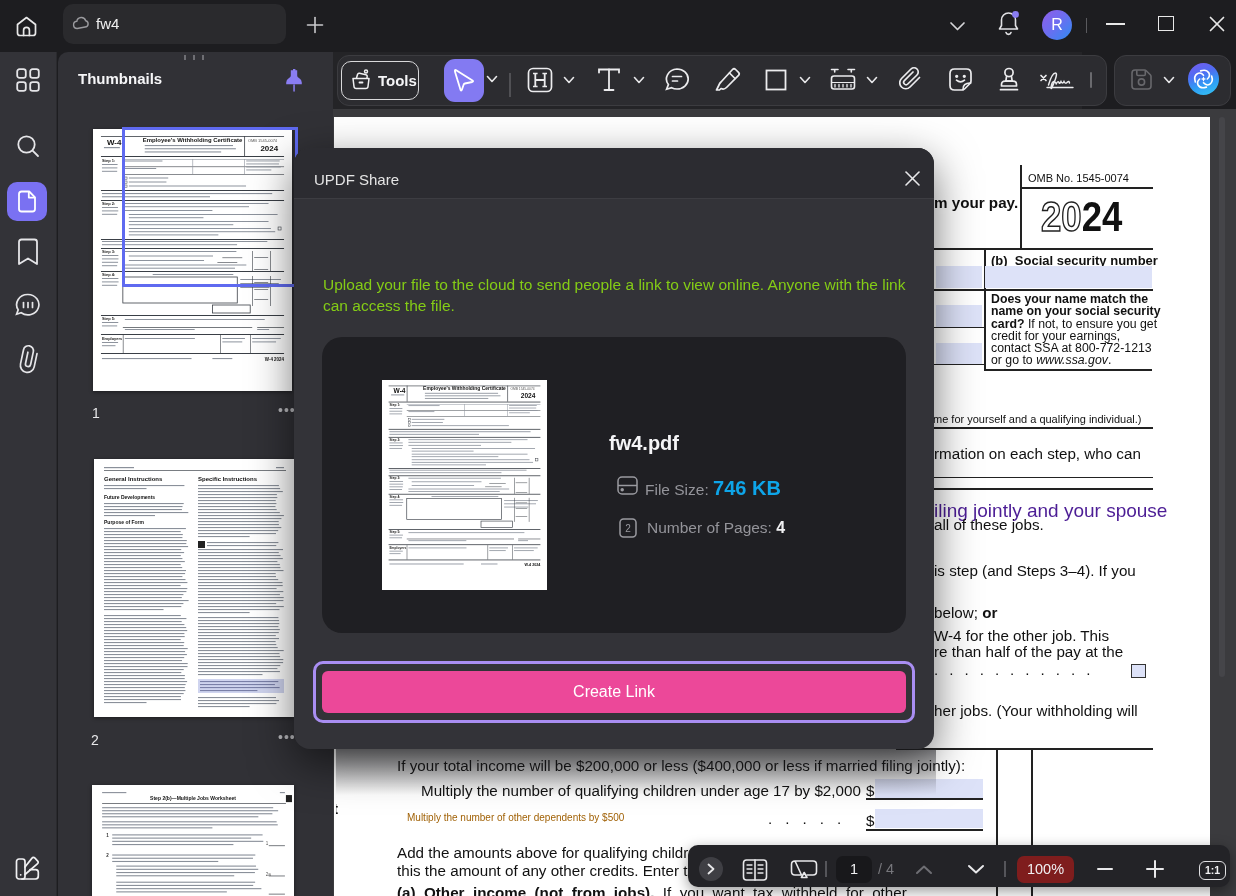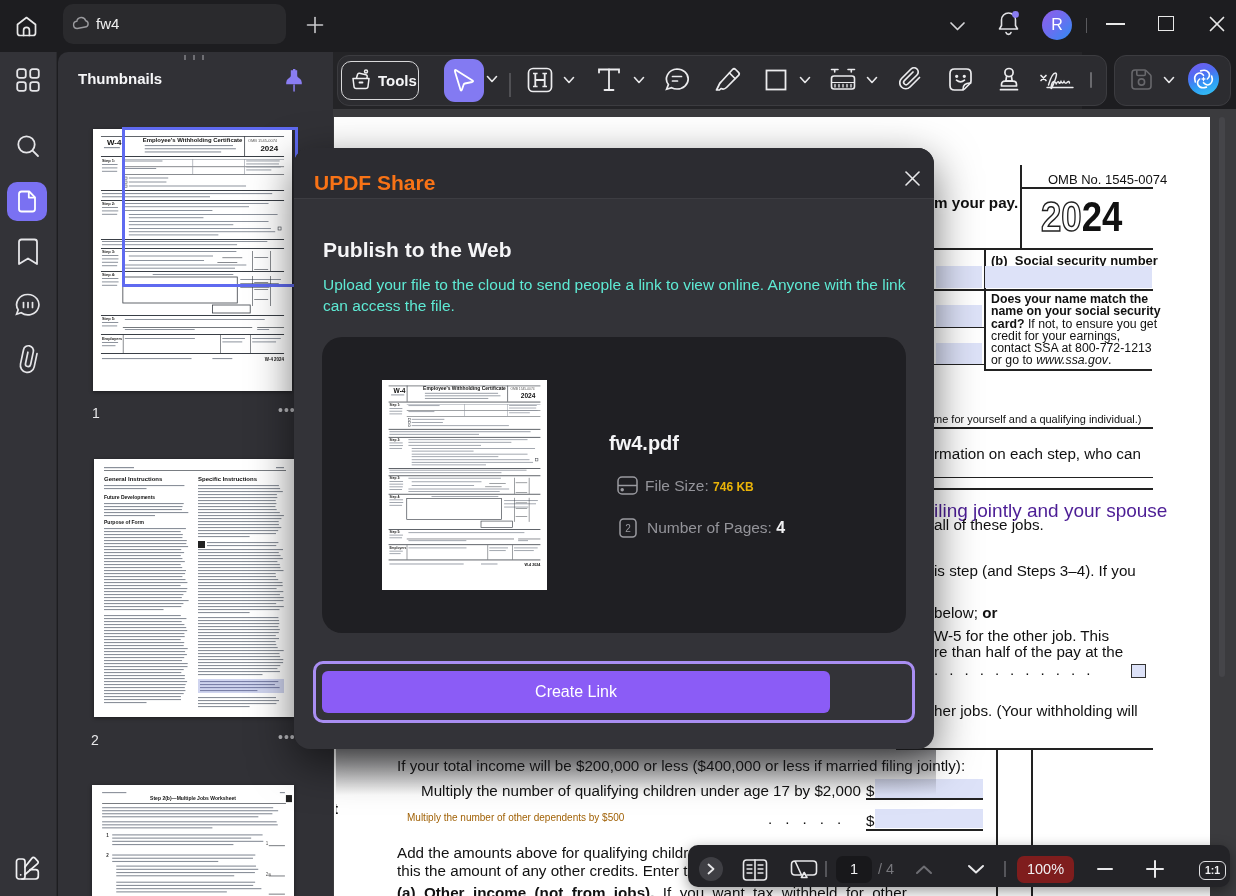--- a/index.html
+++ b/index.html
@@ -525,21 +525,21 @@
    </svg>
  </div>
 </div>
 
 <div class="abs" style="left:333px;top:109px;width:903px;height:787px;background:#3b3b3e">
  <div class="abs" style="left:1px;top:8px;width:2px;height:779px;background:#ffffff"></div>
  <div class="abs" style="left:3px;top:8px;width:874px;height:779px;background:#ffffff;overflow:hidden">
 
   <div class="abs" style="left:684px;top:48px;width:1.5px;height:84px;background:#222"></div>
   <div class="abs" style="left:684px;top:70px;width:133px;height:1.5px;background:#222"></div>
-  <div class="abs" style="left:712px;top:55px;font-size:13px;color:#111">OMB No. 1545-0074</div>
+  <div class="abs" style="left:692px;top:55px;font-size:11px;color:#111">OMB No. 1545-0074</div>
   <div class="abs" style="left:598px;top:77px;font-size:15.2px;font-weight:bold;color:#111">m your pay.</div>
   <div class="abs" style="left:705px;top:79px;font-size:42px;font-weight:bold;color:#fff;-webkit-text-stroke:1.5px #222;line-height:42px;transform:scaleX(0.87);transform-origin:0 0">20<span style="color:#111;-webkit-text-stroke:0">24</span></div>
   <div class="abs" style="left:560px;top:131px;width:257px;height:1.8px;background:#222"></div>
 
   <div class="abs" style="left:648px;top:132px;width:1.5px;height:121px;background:#222"></div>
   <div class="abs" style="left:655px;top:136px;font-size:13px;font-weight:bold;color:#111">(b)&nbsp;&nbsp;Social security number</div>
   <div class="abs" style="left:600px;top:149px;width:46px;height:22px;background:#dde2f8"></div>
   <div class="abs" style="left:649px;top:149px;width:167px;height:22px;background:#dde2f8"></div>
   <div class="abs" style="left:598px;top:172px;width:219px;height:1.5px;background:#222"></div>
   <div class="abs" style="left:655px;top:176px;width:170px;font-size:12.3px;line-height:12.3px;color:#111;white-space:nowrap"><b>Does your name match the</b><br><b>name on your social security</b><br><b>card?</b> If not, to ensure you get<br>credit for your earnings,<br>contact SSA at 800-772-1213<br>or go to <i>www.ssa.gov</i>.</div>
@@ -551,21 +551,21 @@
 
   <div class="abs" style="left:597px;top:296px;font-size:11px;color:#111">me for yourself and a qualifying individual.)</div>
   <div class="abs" style="left:597px;top:310px;width:220px;height:1.5px;background:#222"></div>
   <div class="abs" style="left:598px;top:328px;font-size:15.2px;color:#111">rmation on each step, who can</div>
   <div class="abs" style="left:597px;top:360px;width:220px;height:1.3px;background:#222"></div>
   <div class="abs" style="left:597px;top:371px;width:220px;height:2px;background:#222"></div>
   <div class="abs" style="left:598px;top:383px;font-size:19px;color:#4c1d95">iling jointly and your spouse</div>
   <div class="abs" style="left:598px;top:399px;font-size:15.2px;color:#111">all of these jobs.</div>
   <div class="abs" style="left:598px;top:445px;font-size:15.2px;color:#111">is step (and Steps 3–4). If you</div>
   <div class="abs" style="left:598px;top:487px;font-size:15.2px;color:#111">below; <b>or</b></div>
-  <div class="abs" style="left:598px;top:510px;font-size:15.2px;color:#111">W-5 for the other job. This</div>
+  <div class="abs" style="left:598px;top:510px;font-size:15.2px;color:#111">W-4 for the other job. This</div>
   <div class="abs" style="left:598px;top:526px;font-size:15.2px;color:#111">re than half of the pay at the</div>
   <div class="abs" style="left:598px;top:544px;font-size:15.2px;letter-spacing:11px;color:#111">...........</div>
   <div class="abs" style="left:795px;top:547px;width:15px;height:14px;background:#dde2f8;border:1.5px solid #333"></div>
   <div class="abs" style="left:598px;top:585px;font-size:15.2px;color:#111">her jobs. (Your withholding will</div>
 
   <div class="abs" style="left:560px;top:631px;width:257px;height:1.5px;background:#222"></div>
   <div class="abs" style="left:660px;top:631px;width:1.5px;height:148px;background:#222"></div>
   <div class="abs" style="left:695px;top:631px;width:1.5px;height:148px;background:#222"></div>
 
   <div class="abs" style="left:-3px;top:683px;font-size:15.2px;font-weight:bold;color:#111">t</div>
@@ -618,28 +618,27 @@
   <div class="abs" style="left:409px;top:23px;width:16px;height:2.2px;background:#e8e8ea;border-radius:1px"></div>
   <svg class="abs" style="left:458px;top:15px" width="18" height="18" viewBox="0 0 18 18" stroke="#e8e8ea" stroke-width="2" stroke-linecap="round">
       <line x1="9" y1="1" x2="9" y2="17"></line>
       <line x1="1" y1="9" x2="17" y2="9"></line>
     </svg>
   <div class="abs" style="left:511px;top:16px;width:27px;height:19px;border:1.6px solid #e0e0e3;border-radius:6px;text-align:center;line-height:16px;font-size:10.5px;font-weight:bold;color:#f0f0f2">1:1</div>
 </div>
 
 <div class="abs" style="left:294px;top:148px;width:640px;height:601px;background:#333338;border-radius:16px;box-shadow:0 14px 44px rgba(0,0,0,.55);overflow:hidden">
   <div class="abs" style="left:0;top:0;width:640px;height:51px;background:#2c2c31;border-bottom:1px solid #3d3d42">
-    <div class="abs" style="left:20px;top:23px;font-size:21px;font-weight:bold;color:#f97316">UPDF Share</div>
+    <div class="abs" style="left:20px;top:23px;font-size:15px;font-weight:normal;color:#e5e5e5">UPDF Share</div>
     <svg class="abs" style="left:610px;top:22px" width="17" height="17" viewBox="0 0 17 17" stroke="#e8e8ea" stroke-width="1.6" stroke-linecap="round">
       <line x1="2" y1="2" x2="15" y2="15"></line>
         <line x1="15" y1="2" x2="2" y2="15"></line>
     </svg>
   </div>
-  <div class="abs" style="left:29px;top:90px;font-size:21px;font-weight:bold;color:#f5f5f7">Publish to the Web</div>
-  <div class="abs" style="left:29px;top:126px;width:600px;font-size:15.5px;line-height:21px;color:#5eead4">Upload your file to the cloud to send people a link to view online. Anyone with the link<br>can access the file.</div>
+  <div class="abs" style="left:29px;top:126px;width:600px;font-size:15.5px;line-height:21px;color:#84cc16">Upload your file to the cloud to send people a link to view online. Anyone with the link<br>can access the file.</div>
   <div class="abs" style="left:28px;top:189px;width:584px;height:296px;background:#1f1f23;border-radius:20px">
     <div class="abs" style="left:60px;top:43px;width:165px;height:210px;background:#fff">
         <svg width="165" height="210" viewBox="0 0 200 262" preserveAspectRatio="none">
           <rect width="200" height="262" fill="#ffffff"></rect>
           <text x="14" y="16" font-size="8" font-weight="bold" font-family="Liberation Sans" fill="#111">W-4</text>
           <rect x="11" y="18" width="16" height="1.2" fill="#8d939d"></rect>
           <text x="100" y="13" font-size="6" font-weight="bold" text-anchor="middle" font-family="Liberation Sans" fill="#111">Employee's Withholding Certificate</text>
           <rect x="52.0" y="16.0" width="88.7" height="1.1" fill="#8d939d"></rect>
           <rect x="52.0" y="19.2" width="91.6" height="1.1" fill="#8d939d"></rect>
           <rect x="52.0" y="22.4" width="76.8" height="1.1" fill="#8d939d"></rect>
@@ -751,22 +750,22 @@
           <rect x="120" y="229" width="20" height="1.1" fill="#8d939d"></rect>
           <text x="192" y="232" font-size="4.5" font-weight="bold" text-anchor="end" font-family="Liberation Sans" fill="#111">W-4 2024</text>
         </svg>
       </div>
     <div class="abs" style="left:287px;top:95px;font-size:20px;font-weight:bold;color:#f5f5f7">fw4.pdf</div>
     <svg class="abs" style="left:295px;top:139px" width="21" height="19" viewBox="0 0 21 19" fill="none" stroke="#9a9aa0" stroke-width="1.5" stroke-linejoin="round">
       <rect x="1" y="1" width="19" height="17" rx="4"></rect>
         <path d="M1 9.5 H20"></path>
         <circle cx="5.2" cy="13.8" r="1" fill="#9a9aa0"></circle>
     </svg>
-    <div class="abs" style="left:323px;top:140px;font-size:15.5px;color:#94949a">File Size: <b style="color:#eab308;font-size:12px">746 KB</b></div>
+    <div class="abs" style="left:323px;top:140px;font-size:15.5px;color:#94949a">File Size: <b style="color:#0ea5e9;font-size:20px">746 KB</b></div>
     <svg class="abs" style="left:297px;top:181px" width="18" height="20" viewBox="0 0 18 20" fill="none" stroke="#9a9aa0" stroke-width="1.5" stroke-linejoin="round">
       <rect x="1" y="1" width="16" height="18" rx="3.5"></rect>
       <text x="9" y="14" font-size="10" text-anchor="middle" fill="#9a9aa0" stroke="none" font-family="Liberation Sans">2</text>
     </svg>
     <div class="abs" style="left:325px;top:182px;font-size:15.5px;color:#94949a">Number of Pages: <b style="color:#f0f0f2;font-size:16px">4</b></div>
   </div>
   <div class="abs" style="left:19px;top:513px;width:602px;height:62px;border:3px solid #a98ef2;border-radius:10px"></div>
-  <div class="abs" style="left:28px;top:523px;width:508px;height:42px;background:#8b5cf6;border-radius:6px;text-align:center;line-height:42px;font-size:16px;color:#fff">Create Link</div>
+  <div class="abs" style="left:28px;top:523px;width:584px;height:42px;background:#ec4899;border-radius:6px;text-align:center;line-height:42px;font-size:16px;color:#fff">Create Link</div>
 </div>
 
 </body></html>

